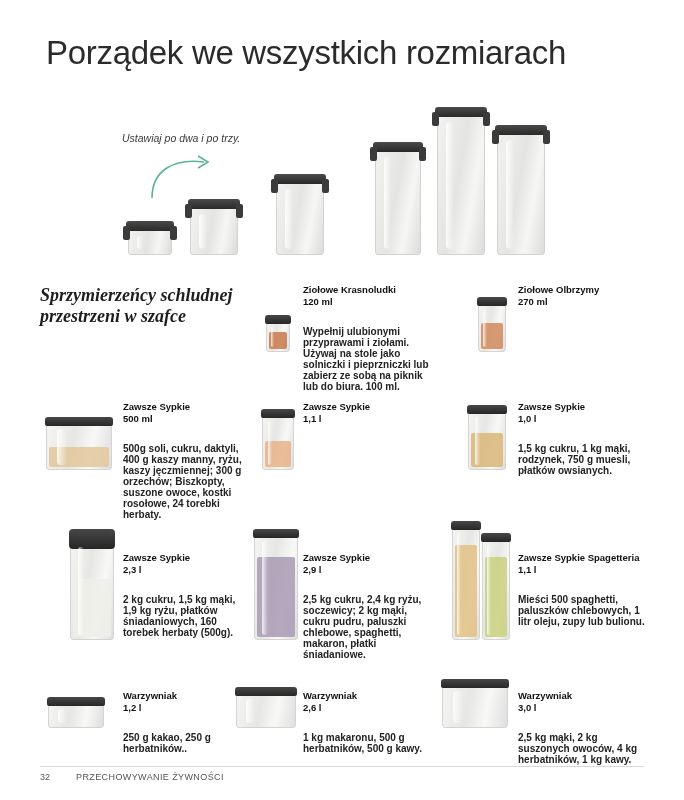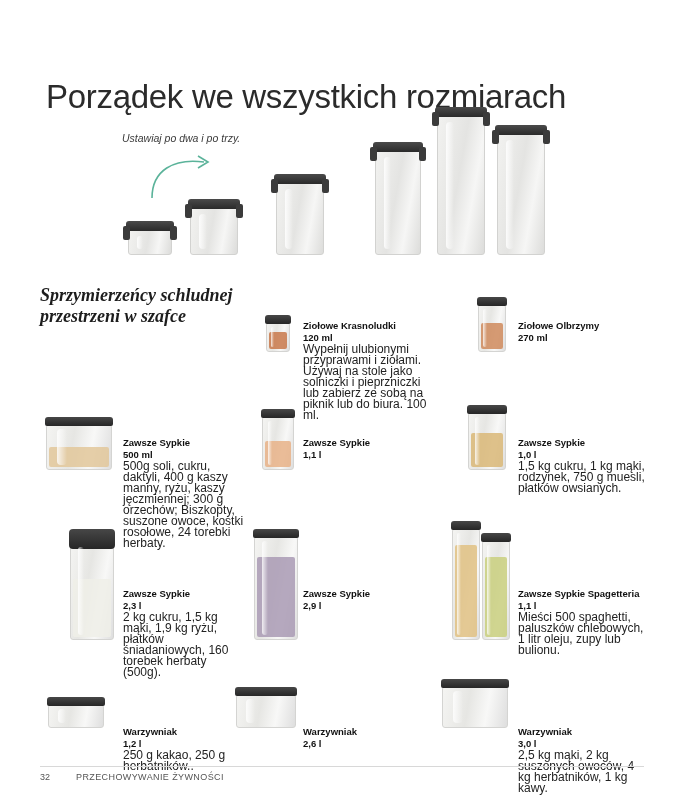--- a/index.html
+++ b/index.html
@@ -10,21 +10,21 @@
     font-family: "Liberation Sans", sans-serif;
     color: #1a1a1a;
     position: relative;
     overflow: hidden;
   }
   .page { position:relative; width:684px; height:800px; }
 
   .headline {
     position:absolute; left:46px; top:34px;
     font-size:33px; font-weight:400; letter-spacing:-0.3px;
-    color:#2b2b2b; white-space:nowrap;margin-top:44px;
+    color:#2b2b2b; white-space:nowrap;
   }
 
   
   .hero { position:absolute; left:0; top:90px; width:684px; height:165px; }
   .hero-note {
     position:absolute; left:122px; top:42px;
     font-style:italic; font-size:10.5px; color:#3a3a3a;text-align:center;
   }
   .arrow { position:absolute; left:148px; top:60px; width:70px; height:52px; }
 
@@ -55,23 +55,23 @@
   
   .sect-title {
     position:absolute; left:40px; top:285px; width:200px;
     font-family:"Liberation Serif", serif;
     font-style:italic; font-weight:700; font-size:18px; line-height:21px;
     color:#1d1d1d;
   }
 
   
   .blk { position:absolute; }
-  .blk .ttl { font-size:9.5px; font-weight:700; line-height:11.5px; color:#111;margin-top:36px; }
+  .blk .ttl { font-size:9.5px; font-weight:700; line-height:11.5px; color:#111; }
   .blk .vol { font-size:9.5px; font-weight:700; line-height:11.5px; color:#111; }
-  .blk .desc { font-size:12px; line-height:11px; color:#222; margin-top:1px; }
+  .blk .desc { font-size:10px; line-height:11px; color:#222; margin-top:19px;font-weight:bold; }
 
   .pimg { position:absolute; }
 
   
   .jar {
     position:absolute; bottom:0; left:0;
     background: linear-gradient(100deg,#f4f4f2 0%,#e6e6e3 40%,#f8f8f7 68%,#dedede 100%);
     border:1px solid #d4d4d2; border-radius:3px;
   }
   .jar .lid {
@@ -232,20 +232,21 @@
   <div class="pimg" style="left:254px; top:532px; width:44px; height:108px;">
     <div class="jar" style="width:44px; height:104px;">
       <div class="lid"></div>
       <div class="fill" style="height:80px; background:#a99ab4;"></div>
       <div class="sheen"></div>
     </div>
   </div>
   <div class="blk" style="left:303px; top:552px; width:130px;">
     <div class="ttl">Zawsze Sypkie</div>
     <div class="vol">2,9 l</div>
+    <div class="desc">2,5 kg cukru, 2,4 kg ryżu, soczewicy; 2 kg mąki, cukru pudru, paluszki chlebowe, spaghetti, makaron, płatki śniadaniowe.</div>
   </div>
 
   <div class="pimg" style="left:452px; top:518px; width:60px; height:122px;">
     <div class="jar" style="left:0; width:28px; height:112px;">
       <div class="lid"></div>
       <div class="fill" style="height:92px; background:#e0c183;"></div>
       <div class="sheen"></div>
     </div>
     <div class="jar" style="left:30px; width:28px; height:100px;">
       <div class="lid"></div>
@@ -273,20 +274,21 @@
 
   <div class="pimg" style="left:236px; top:690px; width:60px; height:38px;">
     <div class="jar" style="width:60px; height:34px;">
       <div class="lid"></div>
       <div class="sheen"></div>
     </div>
   </div>
   <div class="blk" style="left:303px; top:690px; width:120px;">
     <div class="ttl">Warzywniak</div>
     <div class="vol">2,6 l</div>
+    <div class="desc">1 kg makaronu, 500 g herbatników, 500 g kawy.</div>
   </div>
 
   <div class="pimg" style="left:442px; top:682px; width:66px; height:46px;">
     <div class="jar" style="width:66px; height:42px;">
       <div class="lid"></div>
       <div class="sheen"></div>
     </div>
   </div>
   <div class="blk" style="left:518px; top:690px; width:126px;">
     <div class="ttl">Warzywniak</div>

